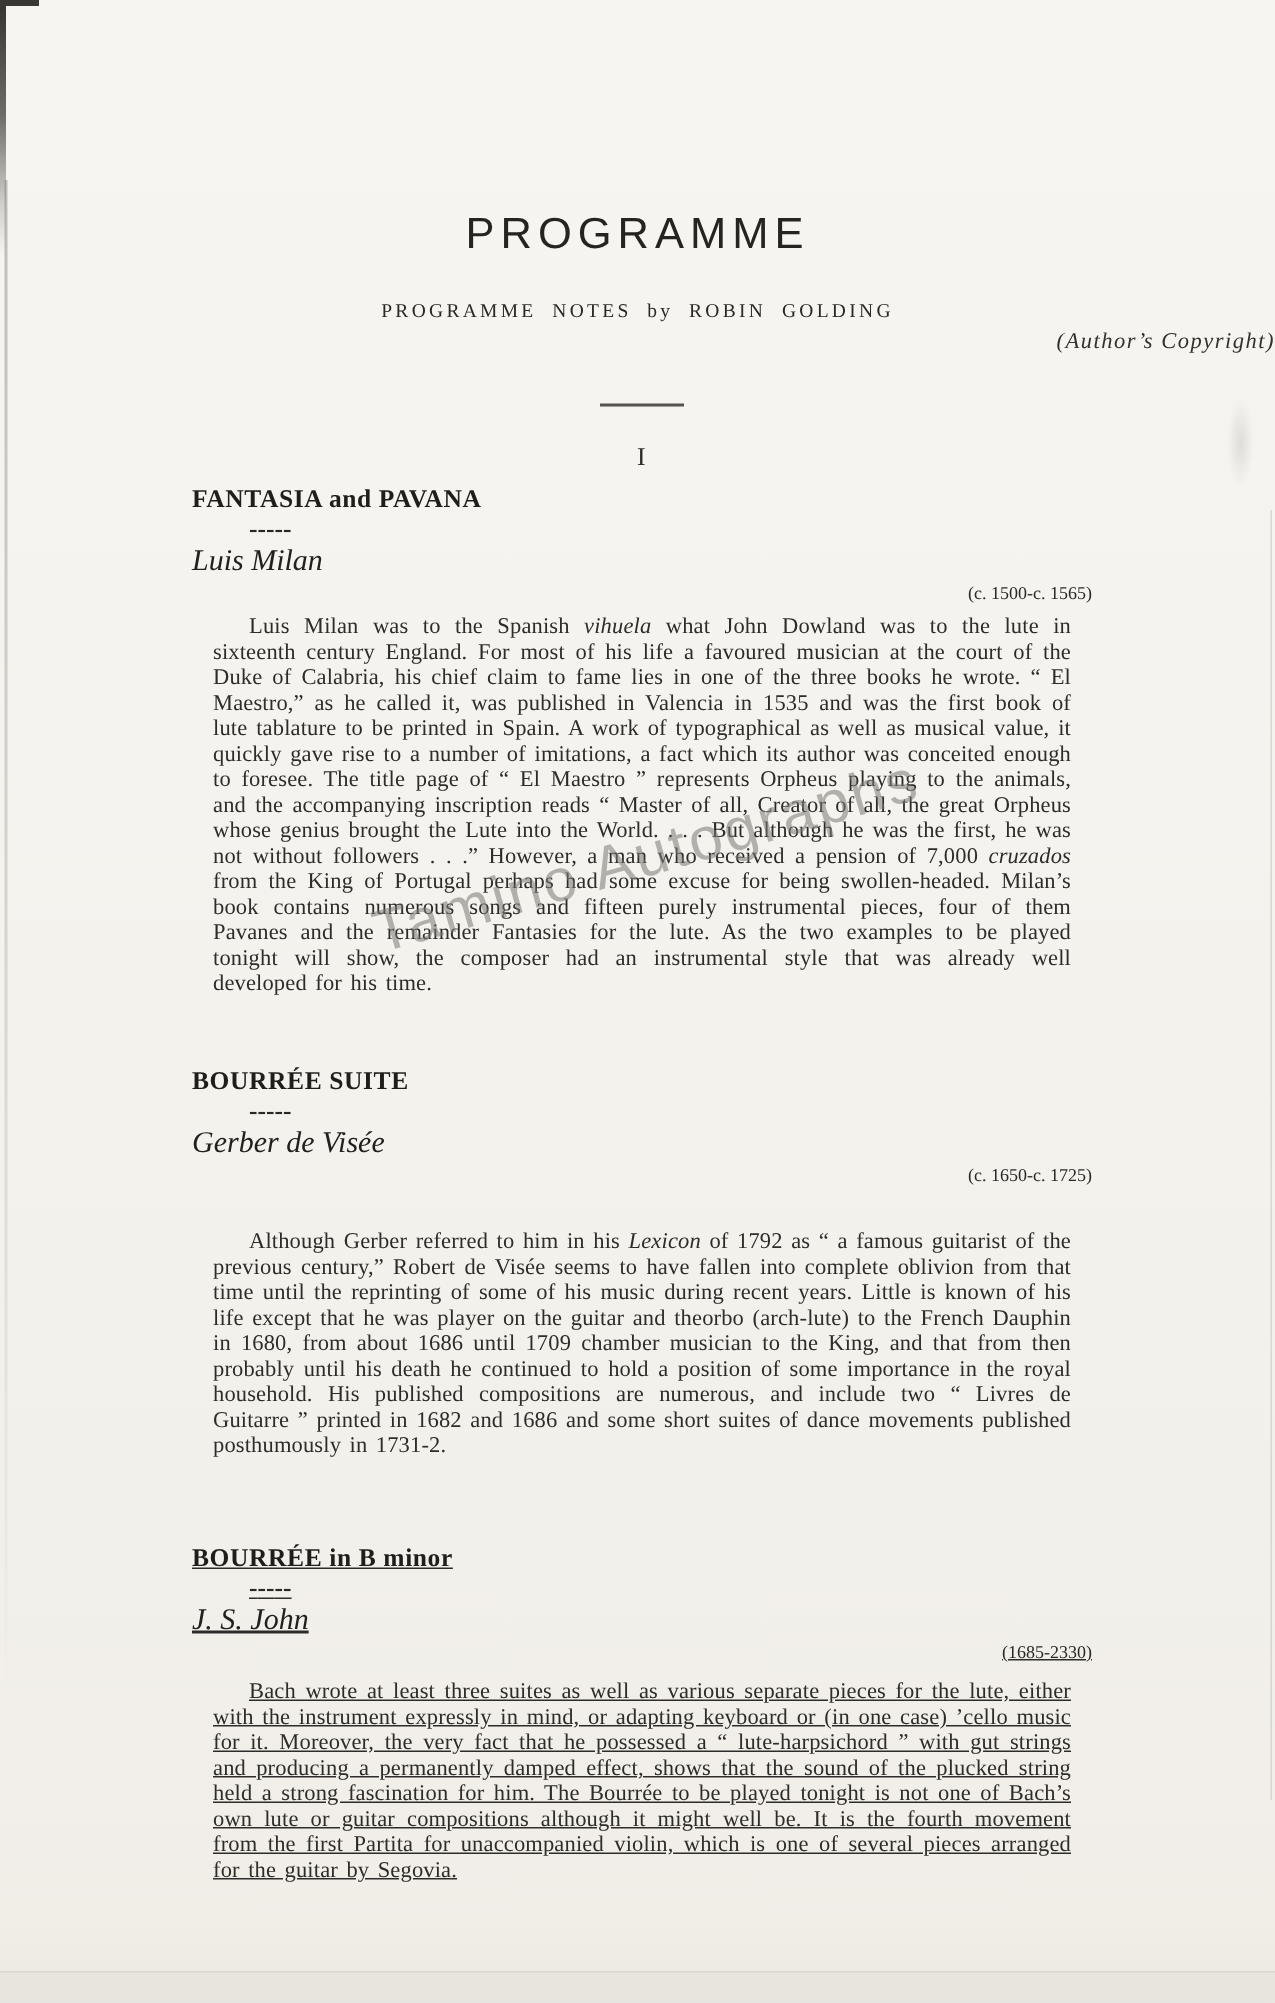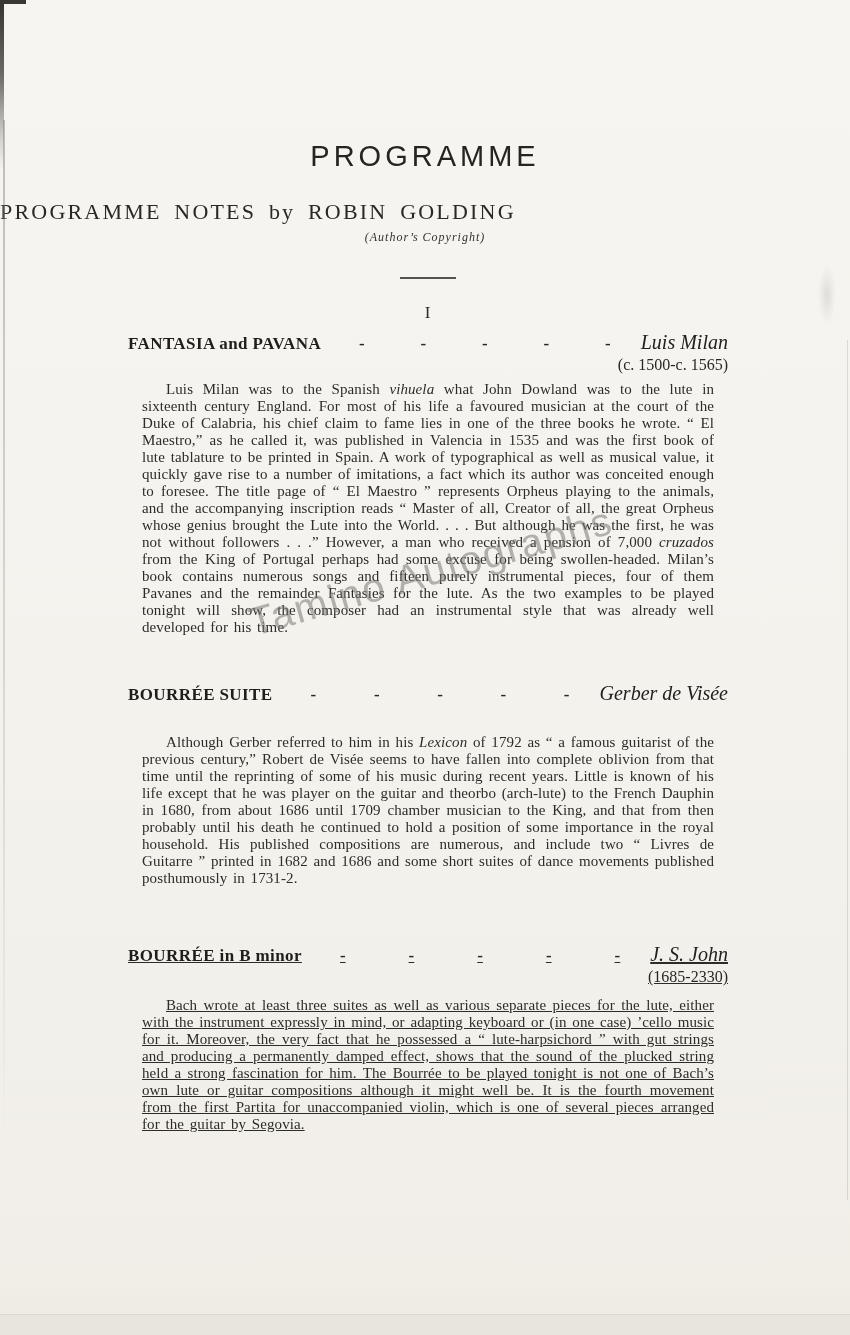--- a/index.html
+++ b/index.html
@@ -20,37 +20,37 @@
   .edge-right-faint{position:absolute;right:2px;top:340px;width:1px;height:860px;background:rgba(150,147,139,0.28);}
   .smudge-right{position:absolute;right:14px;top:265px;width:18px;height:60px;
     background:radial-gradient(ellipse at center,rgba(120,118,110,0.18),rgba(120,118,110,0) 70%);}
 
   header{padding-top:140px;}
   .title{
     text-align:center;font-family:"Liberation Sans",sans-serif;font-weight:400;
     font-size:29px;letter-spacing:4px;color:#262420;
   }
   .byline{
-    font-size:22px;letter-spacing:2.2px;word-spacing:5px;
+    text-align:center;font-size:13px;letter-spacing:2.2px;word-spacing:5px;
     margin-top:26px;color:#2a2824;
   }
   .copyright{
-    text-align:center;font-style:italic;font-size:12px;letter-spacing:1px;
+    text-align:right;font-style:italic;font-size:15px;letter-spacing:1px;
     margin-top:5px;color:#33312d;
   }
   .rule{width:56px;height:2px;background:#55534e;margin:32px 0 0 400px;}
 
   .column{width:600px;margin-left:128px;}
   .section-number{text-align:center;font-size:17px;margin-top:24px;letter-spacing:1px;}
 
-  .heading-row{display:flex;align-items:baseline;font-size:17px;}
+  .heading-row{display:flex;align-items:baseline;font-size:17px;flex-direction:column;}
   .work-title{font-weight:bold;letter-spacing:0.4px;white-space:nowrap;color:#201e1b;}
   .dash-area{flex:1;display:flex;justify-content:space-between;padding:0 30px 0 38px;font-weight:bold;color:#2a2824;}
   .composer{font-style:italic;font-size:20px;white-space:nowrap;color:#232120;}
-  .dates{text-align:right;font-size:16px;margin-top:2px;color:#2a2824;}
+  .dates{text-align:right;font-size:12px;margin-top:2px;color:#2a2824;}
 
   .body-para{
     font-size:15px;line-height:17px;text-align:justify;text-indent:24px;
     word-spacing:1.8px;letter-spacing:0.1px;margin:14px;color:#2e2c29;
   }
   .sec1{margin-top:8px;}
   .sec1 .body-para{margin-top:7px;}
   .sec2{margin-top:46px;}
   .sec2 .body-para{margin-top:29px;}
   .sec3{margin-top:56px;text-decoration:underline;}
@@ -107,20 +107,21 @@
         <span class="work-title">BOURRÉE SUITE</span>
         <span class="dash-area">
           <span>-</span>
           <span>-</span>
           <span>-</span>
           <span>-</span>
           <span>-</span>
         </span>
         <span class="composer">Gerber de Visée</span>
       </div>
+      <div class="dates">(c. 1650-c. 1725)</div>
       <p class="body-para"><span>Although Gerber referred to him in his </span><em>Lexicon</em><span> of 1792 as “ a famous guitarist of the previous century,” Robert de Visée seems to have fallen into complete oblivion from that time until the reprinting of some of his music during recent years. Little is known of his life except that he was player on the guitar and theorbo (arch-lute) to the French Dauphin in 1680, from about 1686 until 1709 chamber musician to the King, and that from then probably until his death he continued to hold a position of some importance in the royal household. His published compositions are numerous, and include two “ Livres de Guitarre ” printed in 1682 and 1686 and some short suites of dance movements published posthumously in 1731-2.</span></p>
     </section>
 
     <section class="sec3">
       <div class="heading-row">
         <span class="work-title">BOURRÉE in B minor</span>
         <span class="dash-area">
           <span>-</span>
           <span>-</span>
           <span>-</span>

